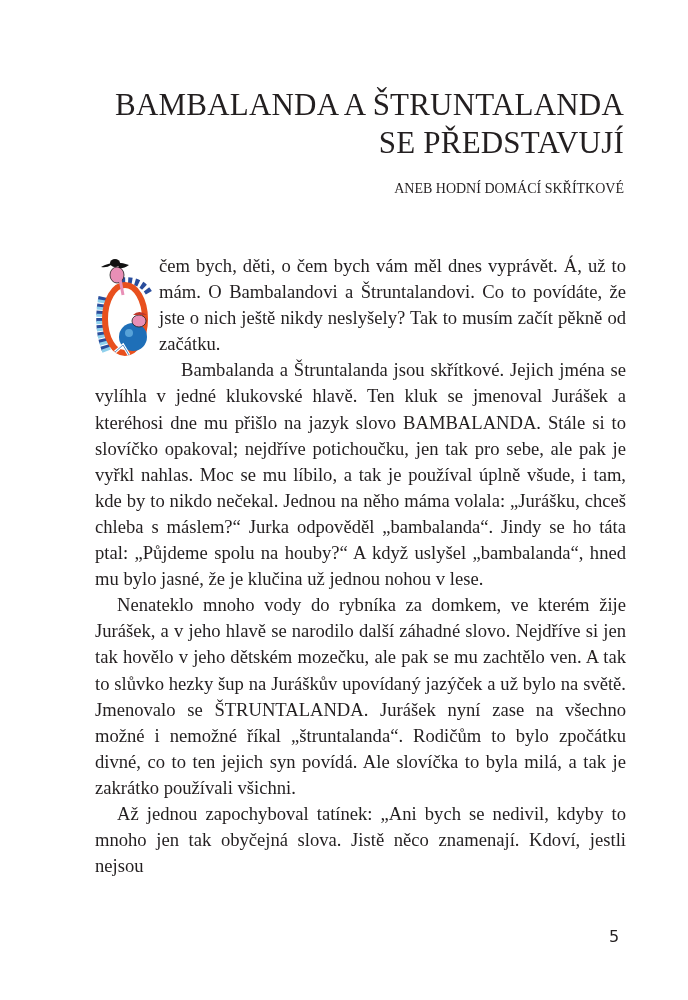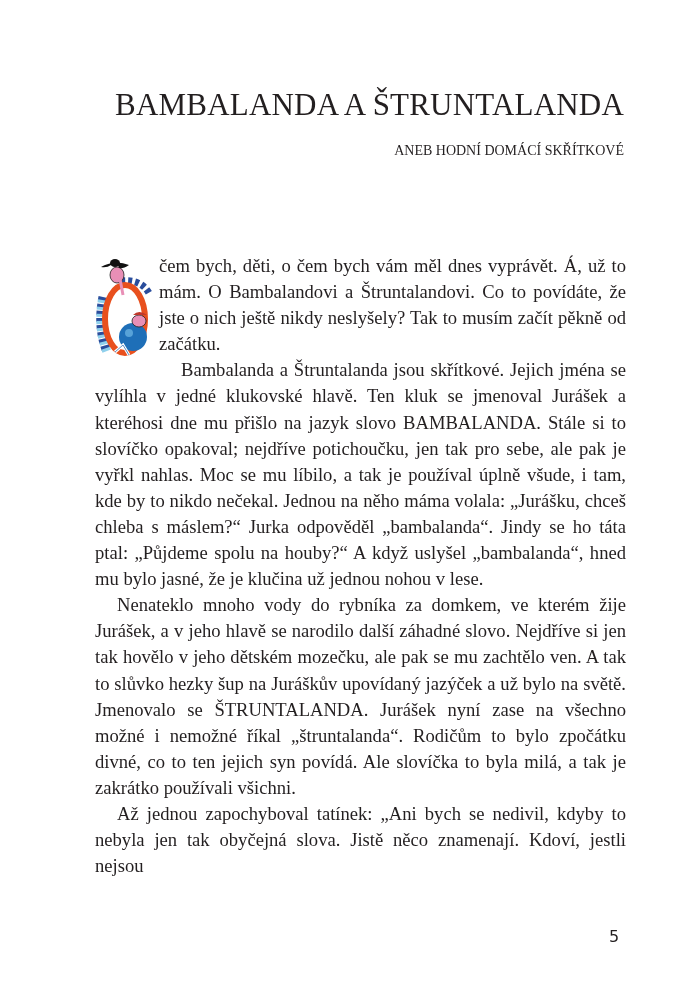--- a/index.html
+++ b/index.html
@@ -35,20 +35,21 @@
       position: absolute; left: 593px; top: 927px;
       font-family: "DejaVu Sans", sans-serif; font-size: 16px; color: #231f20;
     }
   </style>
 </head>
 <body>
 
 <div class="page">
   <div class="title-block">
     <div class="title">BAMBALANDA A ŠTRUNTALANDA</div>
+    <div class="title">SE PŘEDSTAVUJÍ</div>
     <div class="subtitle">ANEB HODNÍ DOMÁCÍ SKŘÍTKOVÉ</div>
   </div>
 
   <div class="body-text">
     <p class="first">
       <span class="dropcap">
         <svg width="58" height="106" viewBox="0 0 58 106" xmlns="http://www.w3.org/2000/svg">
 
           <path d="M8 40 Q2 70 12 95" stroke="#2a4d9c" stroke-width="9" fill="none" stroke-dasharray="4 3"></path>
           <path d="M8 40 Q2 70 12 95" stroke="#8fd0ec" stroke-width="9" fill="none" stroke-dasharray="3 4" stroke-dashoffset="4"></path>
@@ -68,17 +69,17 @@
           <path d="M6 10 Q20 2 34 8 Q28 12 24 11 Q22 4 16 8 Q12 11 6 10 Z" fill="#111111"></path>
           <ellipse cx="20" cy="6" rx="5" ry="4" fill="#111111"></ellipse>
 
           <path d="M20 95 L28 88 L34 98" stroke="#ffffff" stroke-width="3" fill="none"></path>
           <path d="M20 95 L28 88 L34 98" stroke="#5a8fc8" stroke-width="1" fill="none"></path>
         </svg>
       </span><span>čem bych, děti, o čem bych vám měl dnes vyprávět. Á, už to mám. O Bambalandovi a Štruntalandovi. Co to povídá­te, že jste o nich ještě nikdy neslyšely? Tak to musím začít pěkně od začátku.</span>
     </p>
     <p>Bambalanda a Štruntalanda jsou skřítkové. Jejich jména se vylíhla v jedné klukovské hlavě. Ten kluk se jmenoval Jurášek a kteréhosi dne mu přišlo na jazyk slovo BAMBALANDA. Stále si to slovíčko opakoval; nejdříve potichoučku, jen tak pro sebe, ale pak je vyřkl nahlas. Moc se mu líbilo, a tak je používal úplně všude, i tam, kde by to nikdo neče­kal. Jednou na něho máma volala: „Jurášku, chceš chleba s máslem?“ Jurka odpověděl „bambalanda“. Jindy se ho táta ptal: „Půjdeme spolu na houby?“ A když uslyšel „bambalanda“, hned mu bylo jasné, že je klučina už jednou nohou v lese.</p>
     <p>Nenateklo mnoho vody do rybníka za domkem, ve kterém žije Jurášek, a v jeho hlavě se narodilo další záhadné slovo. Nejdříve si jen tak hovělo v jeho dětském mozečku, ale pak se mu zachtělo ven. A tak to slůvko hezky šup na Juráškův upovídaný jazýček a už bylo na světě. Jmenovalo se ŠTRUNTALANDA. Jurášek nyní zase na všech­no možné i nemožné říkal „štruntalanda“. Rodičům to bylo zpočátku divné, co to ten jejich syn povídá. Ale slovíčka to byla milá, a tak je zakrátko používali všichni.</p>
-    <p>Až jednou zapochyboval tatínek: „Ani bych se nedivil, kdyby to nebyla jen tak obyčejná slova. Jistě něco znamenají. Kdoví, jestli nejsou</p>
+    <p>Až jednou zapochyboval tatínek: „Ani bych se nedivil, kdyby to mnoho jen tak obyčejná slova. Jistě něco znamenají. Kdoví, jestli nejsou</p>
   </div>
 
   <div class="page-number">5</div>
 </div>
 
 </body></html>

